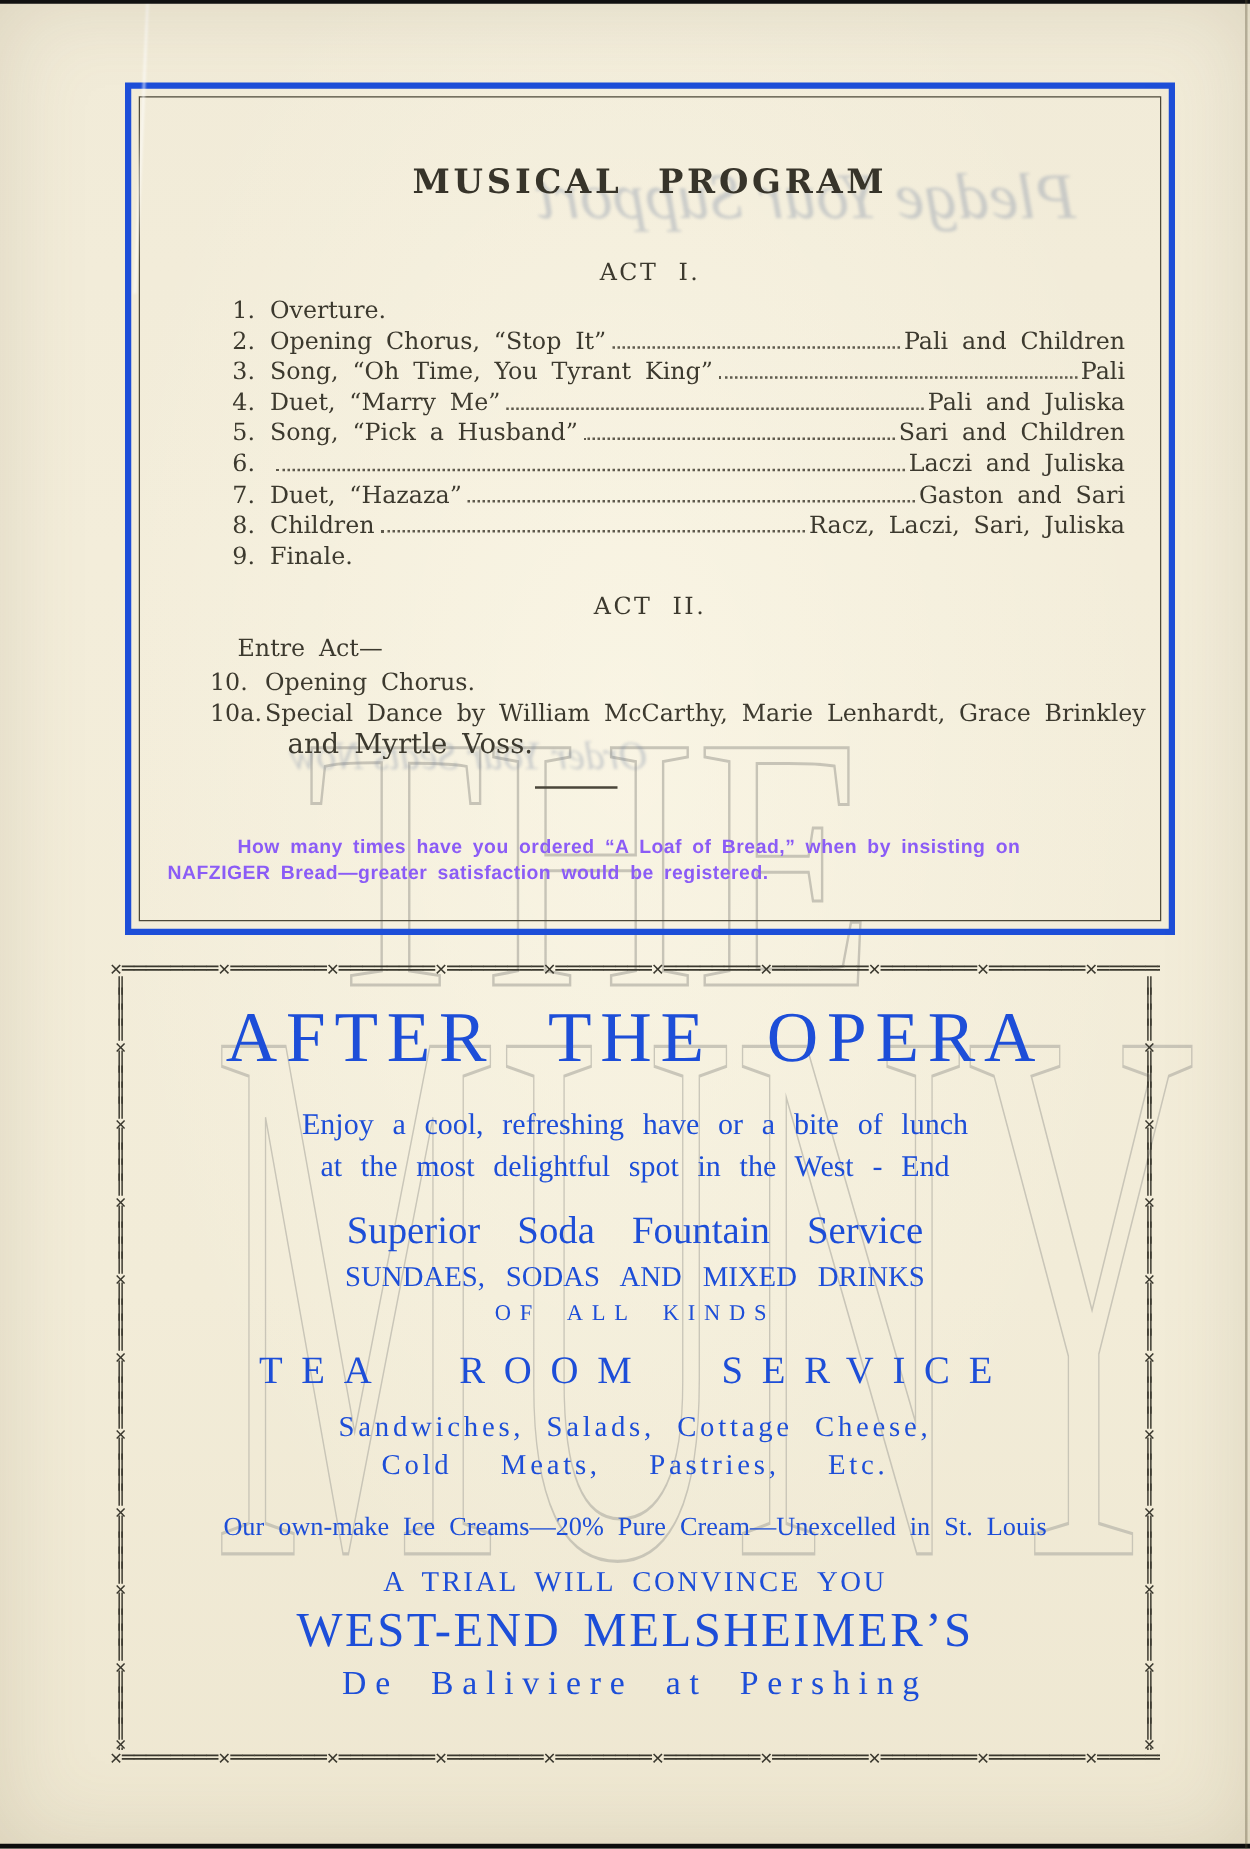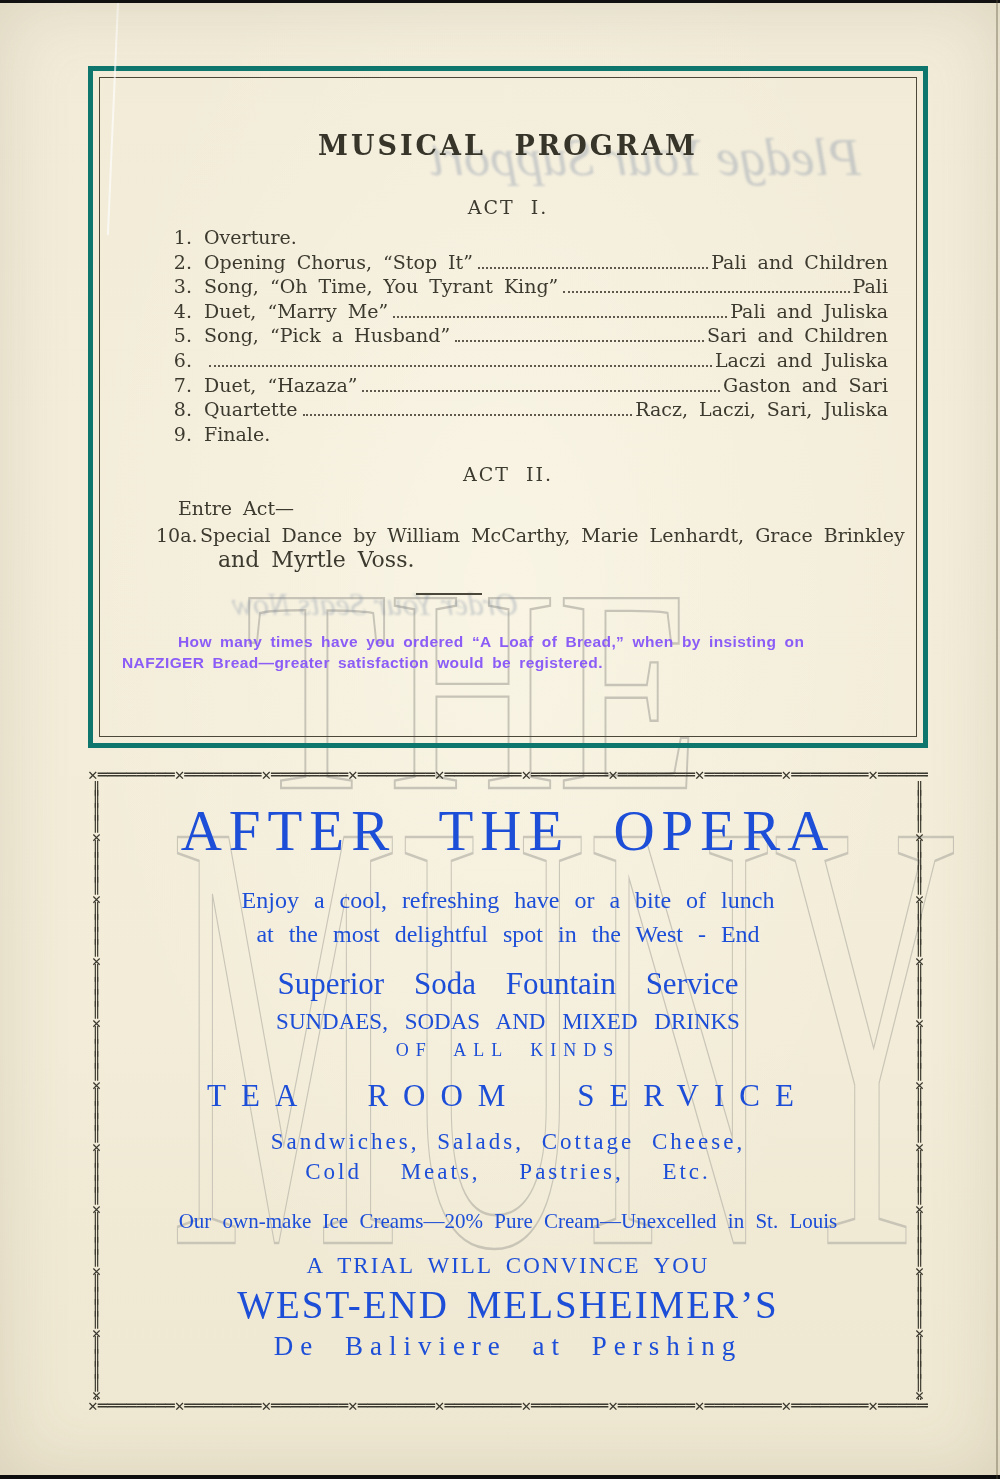--- a/index.html
+++ b/index.html
@@ -21,30 +21,30 @@
   .bleed{
     position:absolute;z-index:1;transform:scaleX(-1);
     font-family:"Liberation Serif", serif;font-style:italic;
     color:rgba(122,138,165,.34);filter:blur(1.3px);white-space:nowrap;
   }
   .bleed-pledge{left:400px;top:128px;width:490px;font-size:52px;text-align:center;}
   .bleed-order{left:205px;top:586px;width:340px;font-size:32px;text-align:center;}
 
   
   .program-box{
-    position:absolute;left:88px;top:66px;width:840px;height:682px;
-    border:5px solid #0f766e;box-sizing:border-box;z-index:2;background:transparent;
+    position:absolute;left:100px;top:66px;width:840px;height:682px;
+    border:5px solid #1d4ed8;box-sizing:border-box;z-index:2;background:transparent;
   }
   .program-inner{position:absolute;inset:6px;border:1px solid #4c4839;}
   .program-content{padding:0 16px;}
   .program-title{
     text-align:center;margin-top:52px;font-size:27px;font-weight:bold;
     letter-spacing:3px;word-spacing:16px;color:#37342a;
   }
-  .act-heading{text-align:center;margin-top:35px;font-size:19px;letter-spacing:2px;word-spacing:8px;}
+  .act-heading{text-align:center;margin-top:46px;font-size:19px;letter-spacing:2px;word-spacing:8px;}
   .list{margin-top:7px;padding:0 12px 0 40px;}
   .row{display:flex;align-items:baseline;font-size:19px;line-height:24.6px;word-spacing:5px;}
   .row .num{flex:0 0 36px;text-align:right;margin-right:12px;}
   .row .t{white-space:nowrap;}
   .row .leader{flex:1;border-bottom:2px dotted #5e594c;margin:0 3px 5px 5px;min-width:20px;}
   .row .perf{white-space:nowrap;}
   .act2-heading{margin-top:17px;}
   .entre{font-size:19px;line-height:25px;margin:11px 0 2px 62px;word-spacing:5px;}
   .row2 .num{flex:0 0 44px;text-align:left;margin-right:0;}
   .cont-line{margin-left:62px;font-size:22px;line-height:23px;word-spacing:5px;}
@@ -135,34 +135,38 @@
           <span class="perf">Laczi and Juliska</span>
         </div>
         <div class="row">
           <span class="num">7.</span>
           <span class="t">Duet, “Hazaza”</span>
           <span class="leader"></span>
           <span class="perf">Gaston and Sari</span>
         </div>
         <div class="row">
           <span class="num">8.</span>
-          <span class="t">Quartette</span>
+          <span class="t">Children</span>
           <span class="leader"></span>
           <span class="perf">Racz, Laczi, Sari, Juliska</span>
         </div>
         <div class="row">
           <span class="num">9.</span>
           <span class="t">Finale.</span>
         </div>
       </div>
 
       <div class="act-heading act2-heading">ACT II.</div>
       <div class="entre">Entre Act—</div>
 
       <div class="list" style="margin-top:0;">
+        <div class="row row2">
+          <span class="num">10.</span>
+          <span class="t">Opening Chorus.</span>
+        </div>
         <div class="row row2">
           <span class="num">10a.</span>
           <span class="t">Special Dance by William McCarthy, Marie Lenhardt, Grace Brinkley</span>
         </div>
         <div class="cont-line">and Myrtle Voss.</div>
       </div>
 
       <div class="dash"></div>
       <p class="footnote">How many times have you ordered “A Loaf of Bread,” when by insisting on NAFZIGER Bread—greater satisfaction would be registered.</p>
     </div>

